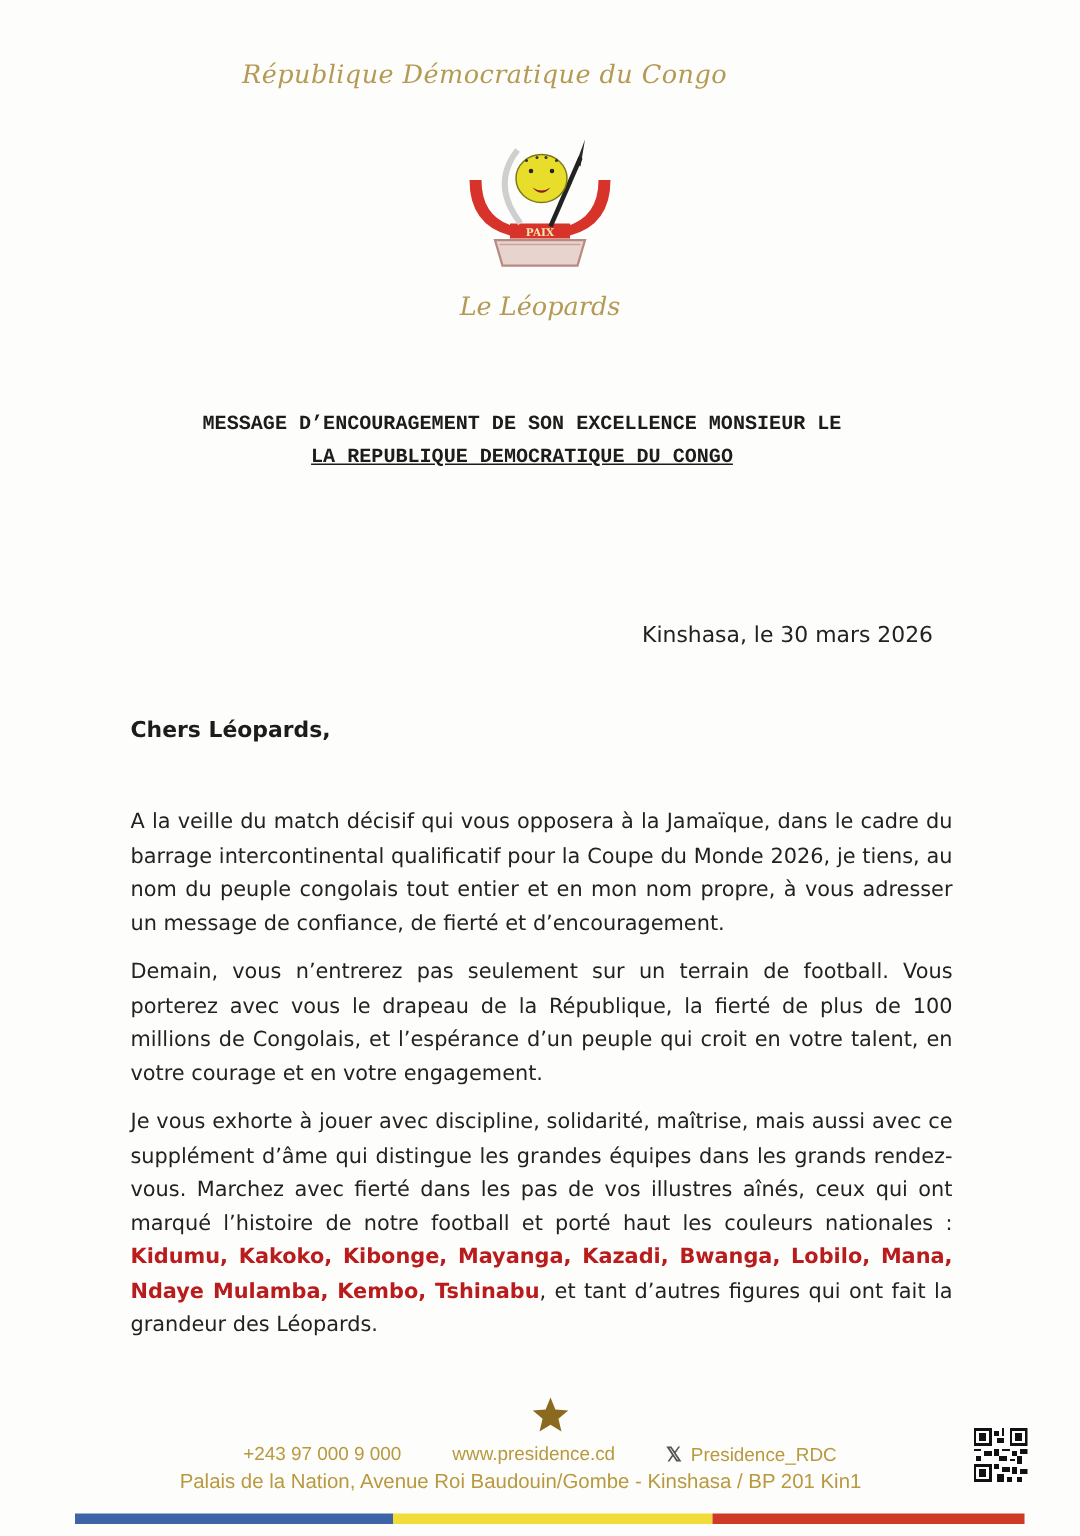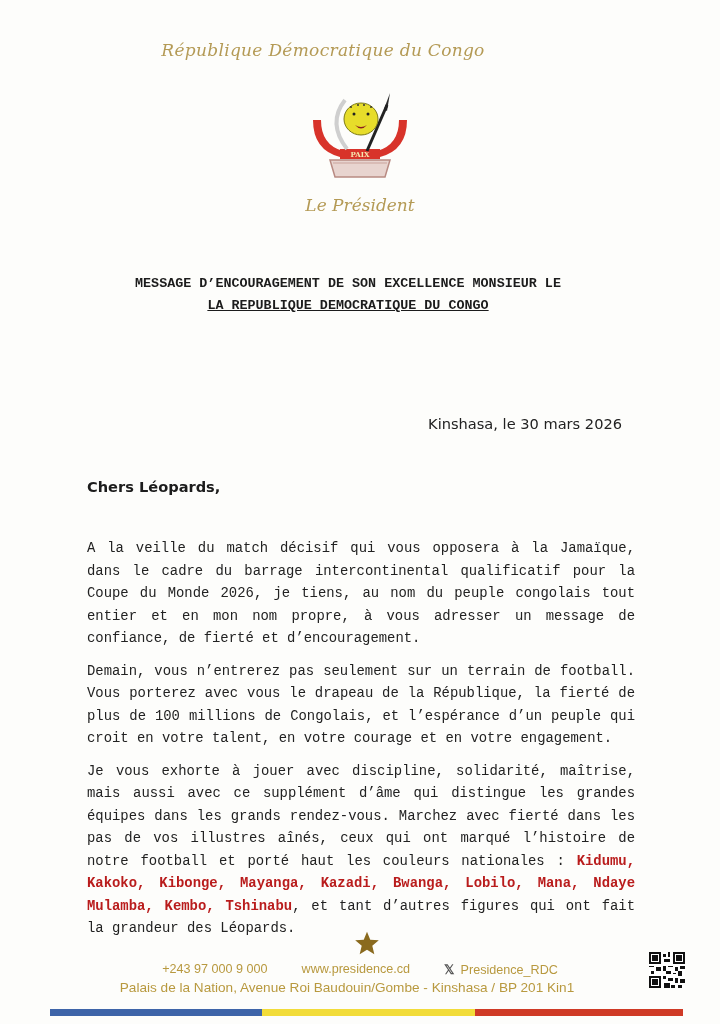--- a/index.html
+++ b/index.html
@@ -27,21 +27,21 @@
     position: absolute; top: 415px; right: 98px; font-size: 14.6px; color: #222;
   }
   .salutation {
     position: absolute; top: 478px; left: 87px; font-size: 14.6px; font-weight: bold;
   }
 
   .body {
     position: absolute; top: 537px; left: 87px; width: 548px;
     font-size: 13.9px; line-height: 22.5px; text-align: justify; color: #222;
   }
-  .body p { margin-bottom: 10px; font-family: Liberation Mono, monospace; }
+  .body p { margin-bottom: 10px; }
   .body b { font-weight: bold; color: #b91c1c; }
 
   .footer-star { position: absolute; top: 930px; left: 353px; width: 28px; height: 27px; }
   .footer-contacts {
     position: absolute; top: 962px; left: 0; width: 720px;
     display: flex; justify-content: center; gap: 34px;
     font-family: "Liberation Sans", sans-serif; font-size: 12.6px; color: #b8993f;
     padding-right: 0;
   }
   .footer-contacts .x-handle { display: flex; align-items: center; gap: 6px; }
@@ -80,21 +80,21 @@
   <ellipse cx="56" cy="34" rx="17" ry="16" fill="#e7dd2a" stroke="#7c7a14" stroke-width="1"></ellipse>
   <circle cx="49" cy="29" r="1.5" fill="#222"></circle>
   <circle cx="63" cy="29" r="1.5" fill="#222"></circle>
   <path d="M50 40 Q56 47 62 40 Q56 44 50 40 Z" fill="#8b1e1e"></path>
   <circle cx="46" cy="22" r="1" fill="#333"></circle>
     <circle cx="66" cy="22" r="1" fill="#333"></circle>
   <circle cx="53" cy="20" r="1" fill="#333"></circle>
     <circle cx="59" cy="20" r="1" fill="#333"></circle>
 </svg>
 
-<div class="president-label">Le Président</div>
+<div class="president-label">Le Léopards</div>
 
 <div class="doc-title">
   <div>MESSAGE D’ENCOURAGEMENT DE SON EXCELLENCE MONSIEUR LE</div>
   <div class="u">LA REPUBLIQUE DEMOCRATIQUE DU CONGO</div>
 </div>
 
 <div class="date-line">Kinshasa, le 30 mars 2026</div>
 
 <div class="salutation">Chers Léopards,</div>
 

